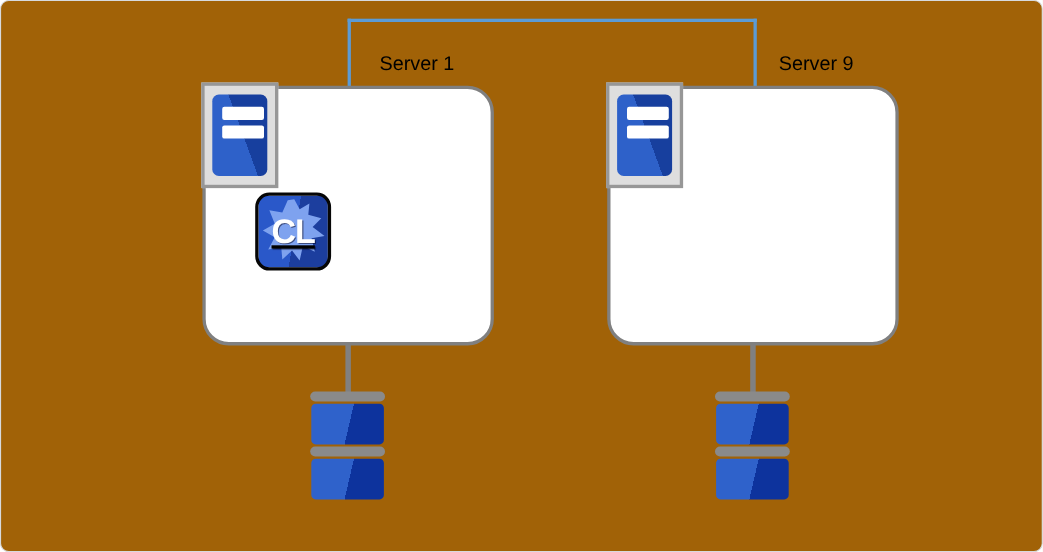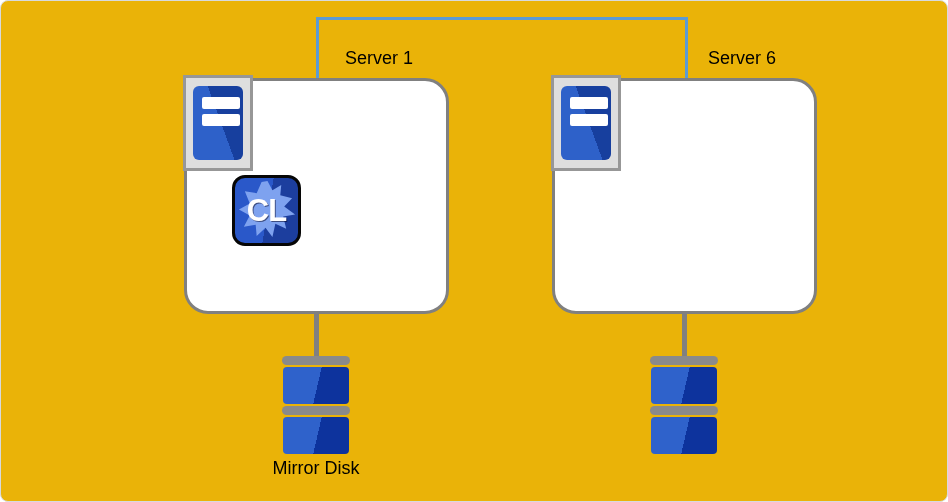--- a/index.html
+++ b/index.html
@@ -1,19 +1,19 @@
 <!DOCTYPE html>
 <html><head>
 <meta charset="utf-8">
 <style>
   html,body{margin:0;padding:0;background:#fff;}
   body{font-family:"Liberation Sans",sans-serif;color:#000;}
   .canvas{
     position:relative;width:946px;height:500px;margin:0;
-    background:#eab308;border:1px solid #d7dade;border-radius:8px;
+    background:#a16207;border:1px solid #d7dade;border-radius:8px;
     overflow:hidden;
   }
   
   .link-h{position:absolute;left:315px;top:16px;width:372px;height:3px;background:#5B9BD5;}
   .link-v{position:absolute;top:16px;width:3px;height:62px;background:#5B9BD5;}
   .link-v.left{left:315px;}
   .link-v.right{left:684px;}
   
   .server-label{position:absolute;top:46px;font-size:18px;line-height:22px;color:#000;}
   .server-label.s1{left:344px;}
@@ -37,21 +37,21 @@
     background:linear-gradient(70deg,#2E61C9 54%,#173F9E 54%);
   }
   .srv-bar{position:absolute;left:9px;width:38px;height:12px;background:#fff;border-radius:2px;}
   .srv-bar.b1{top:11px;}
   .srv-bar.b2{top:28px;}
   
   .cl-icon{
     position:absolute;left:231px;top:174px;width:63px;height:65px;
     border:3px solid #060606;border-radius:13px;
     background:linear-gradient(100deg,#2A58C9 52%,#1C3E9E 52%);
-    display:flex;align-items:center;justify-content:center;
+    display:flex;align-items:center;justify-content:center;text-decoration:underline;
   }
   .cl-gear{position:absolute;left:0;top:0;width:100%;height:100%;}
   .cl-text{
     position:relative;font-size:31px;font-weight:bold;color:#fff;
     letter-spacing:-1px;text-shadow:1px 1px 0 rgba(10,10,40,.55);
   }
   .cl-label{
     position:absolute;left:318px;top:180px;width:110px;
     font-size:18px;line-height:23px;color:#000;
   }
@@ -80,21 +80,21 @@
 </head>
 <body>
 
 <div class="canvas">
 
   <div class="link-h"></div>
   <div class="link-v left"></div>
   <div class="link-v right"></div>
 
   <div class="server-label s1">Server 1</div>
-  <div class="server-label s2">Server 6</div>
+  <div class="server-label s2">Server 9</div>
 
   <div class="server-box s1"></div>
   <div class="server-box s2"></div>
 
   <div class="srv-frame s1">
     <div class="srv-tower">
       <div class="srv-bar b1"></div>
       <div class="srv-bar b2"></div>
     </div>
   </div>
@@ -121,15 +121,14 @@
     <div class="disk-bar m"></div>
     <div class="disk-platter p2"></div>
   </div>
   <div class="disk s2">
     <div class="disk-bar t"></div>
     <div class="disk-platter p1"></div>
     <div class="disk-bar m"></div>
     <div class="disk-platter p2"></div>
   </div>
 
-  <div class="disk-caption">Mirror Disk</div>
 
 </div>
 
 </body></html>

